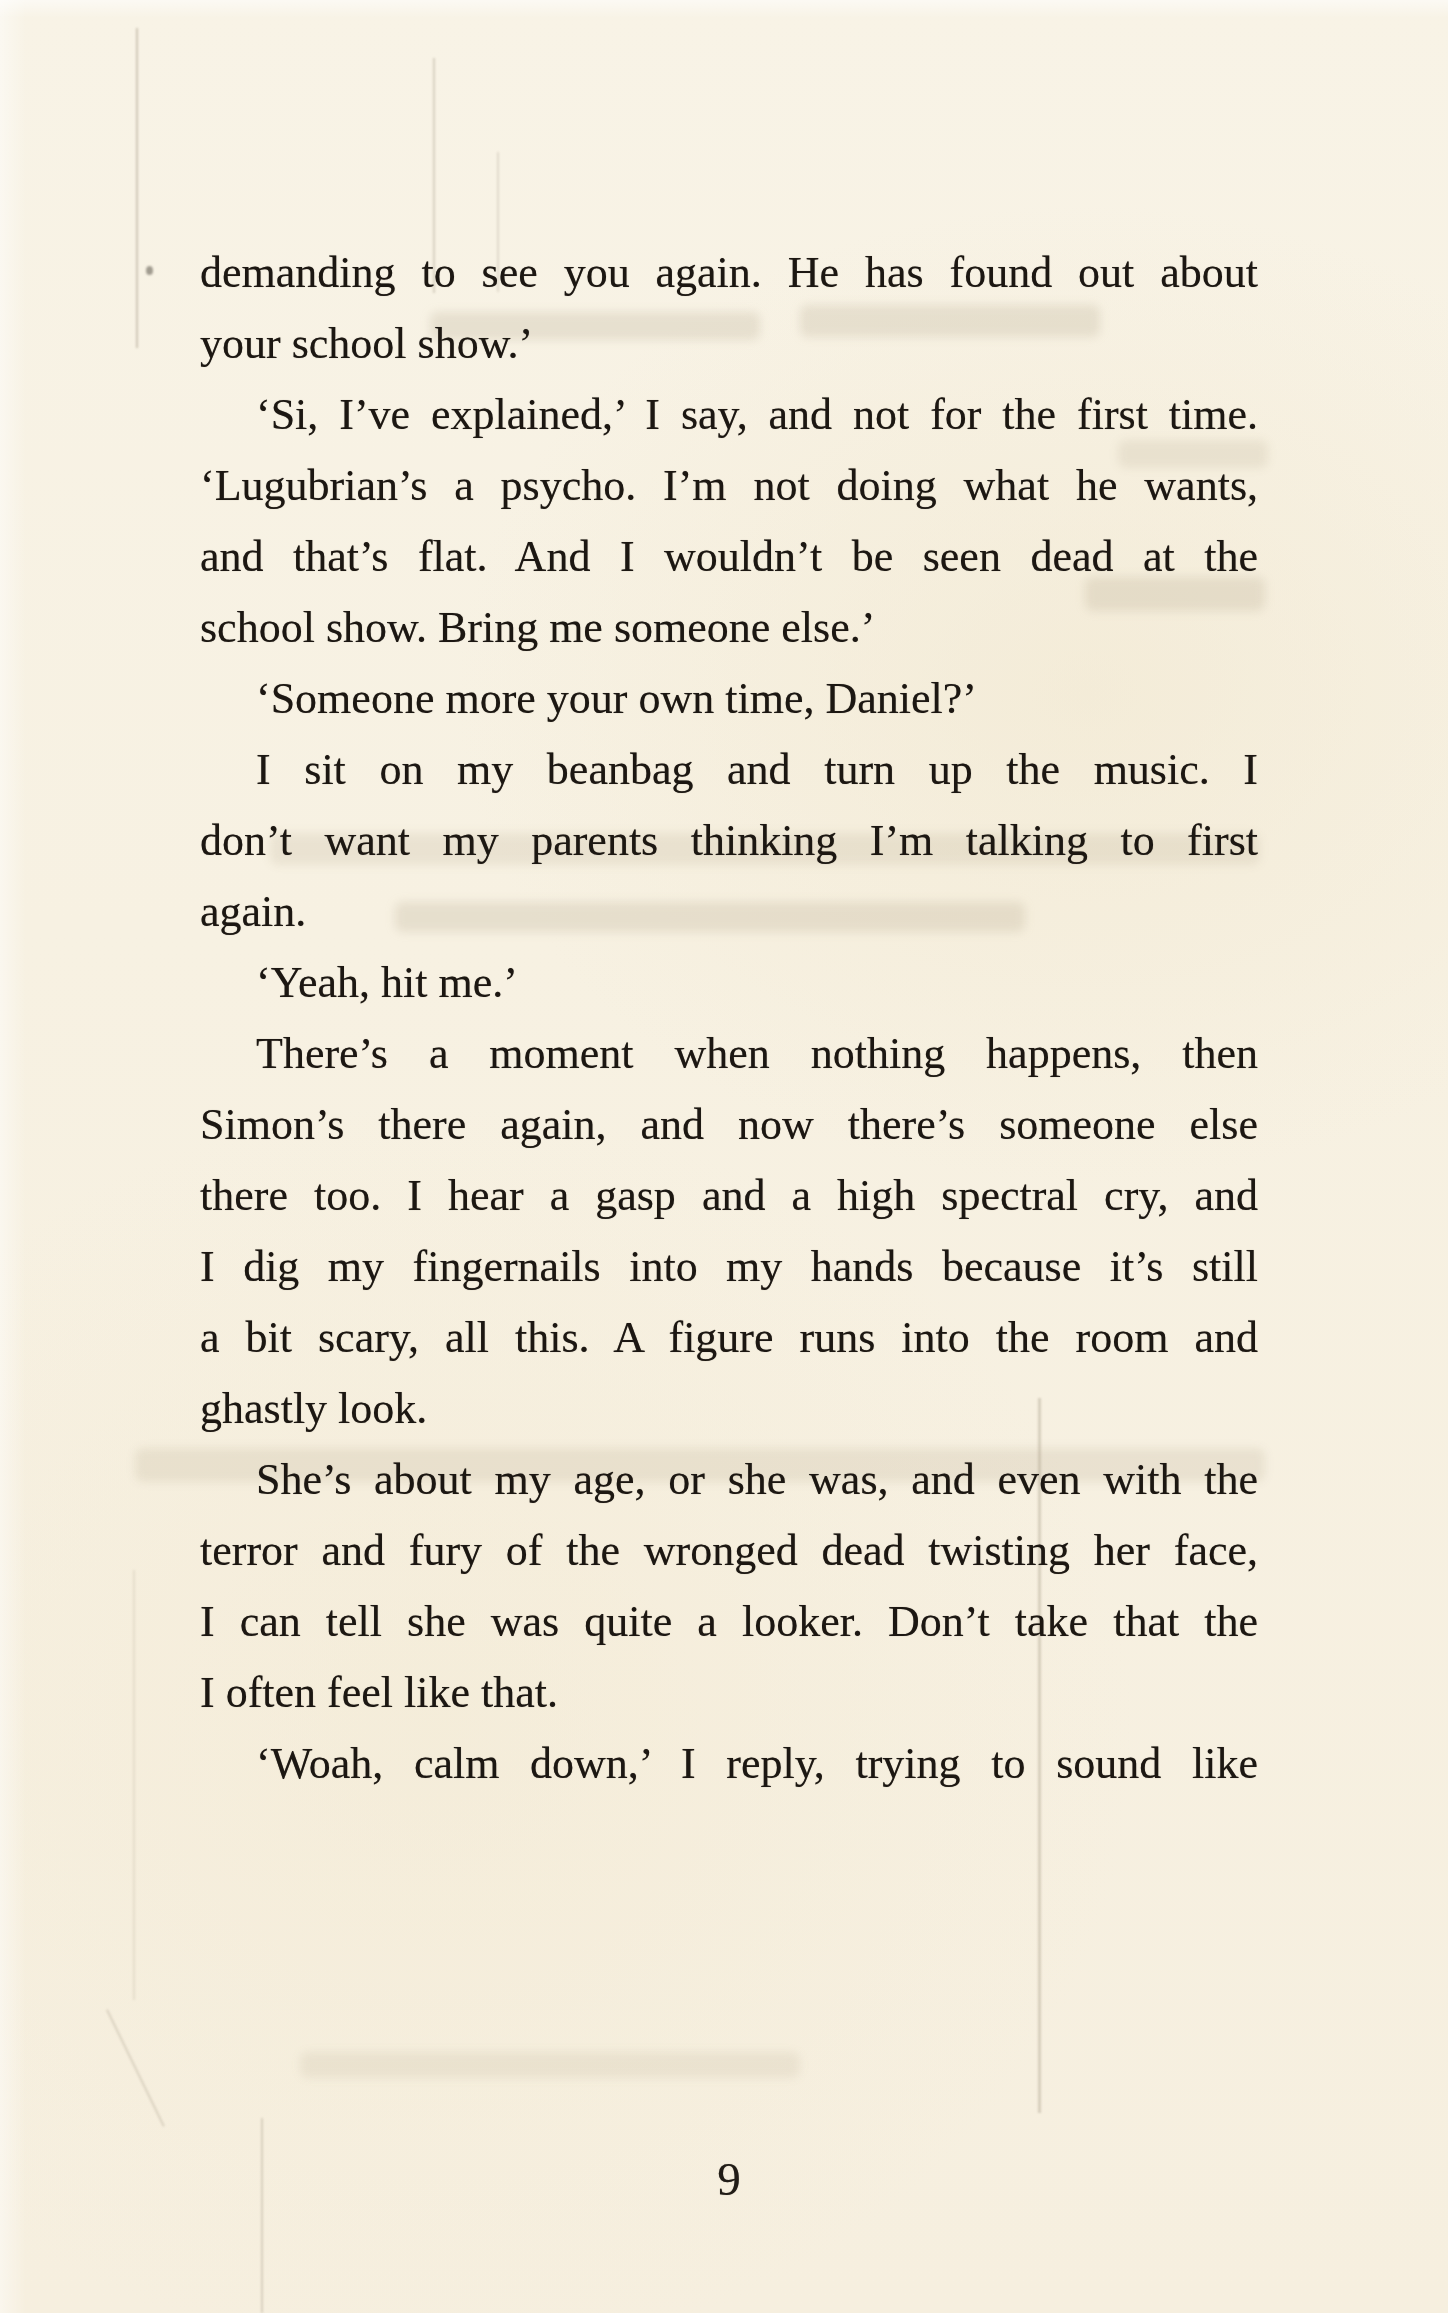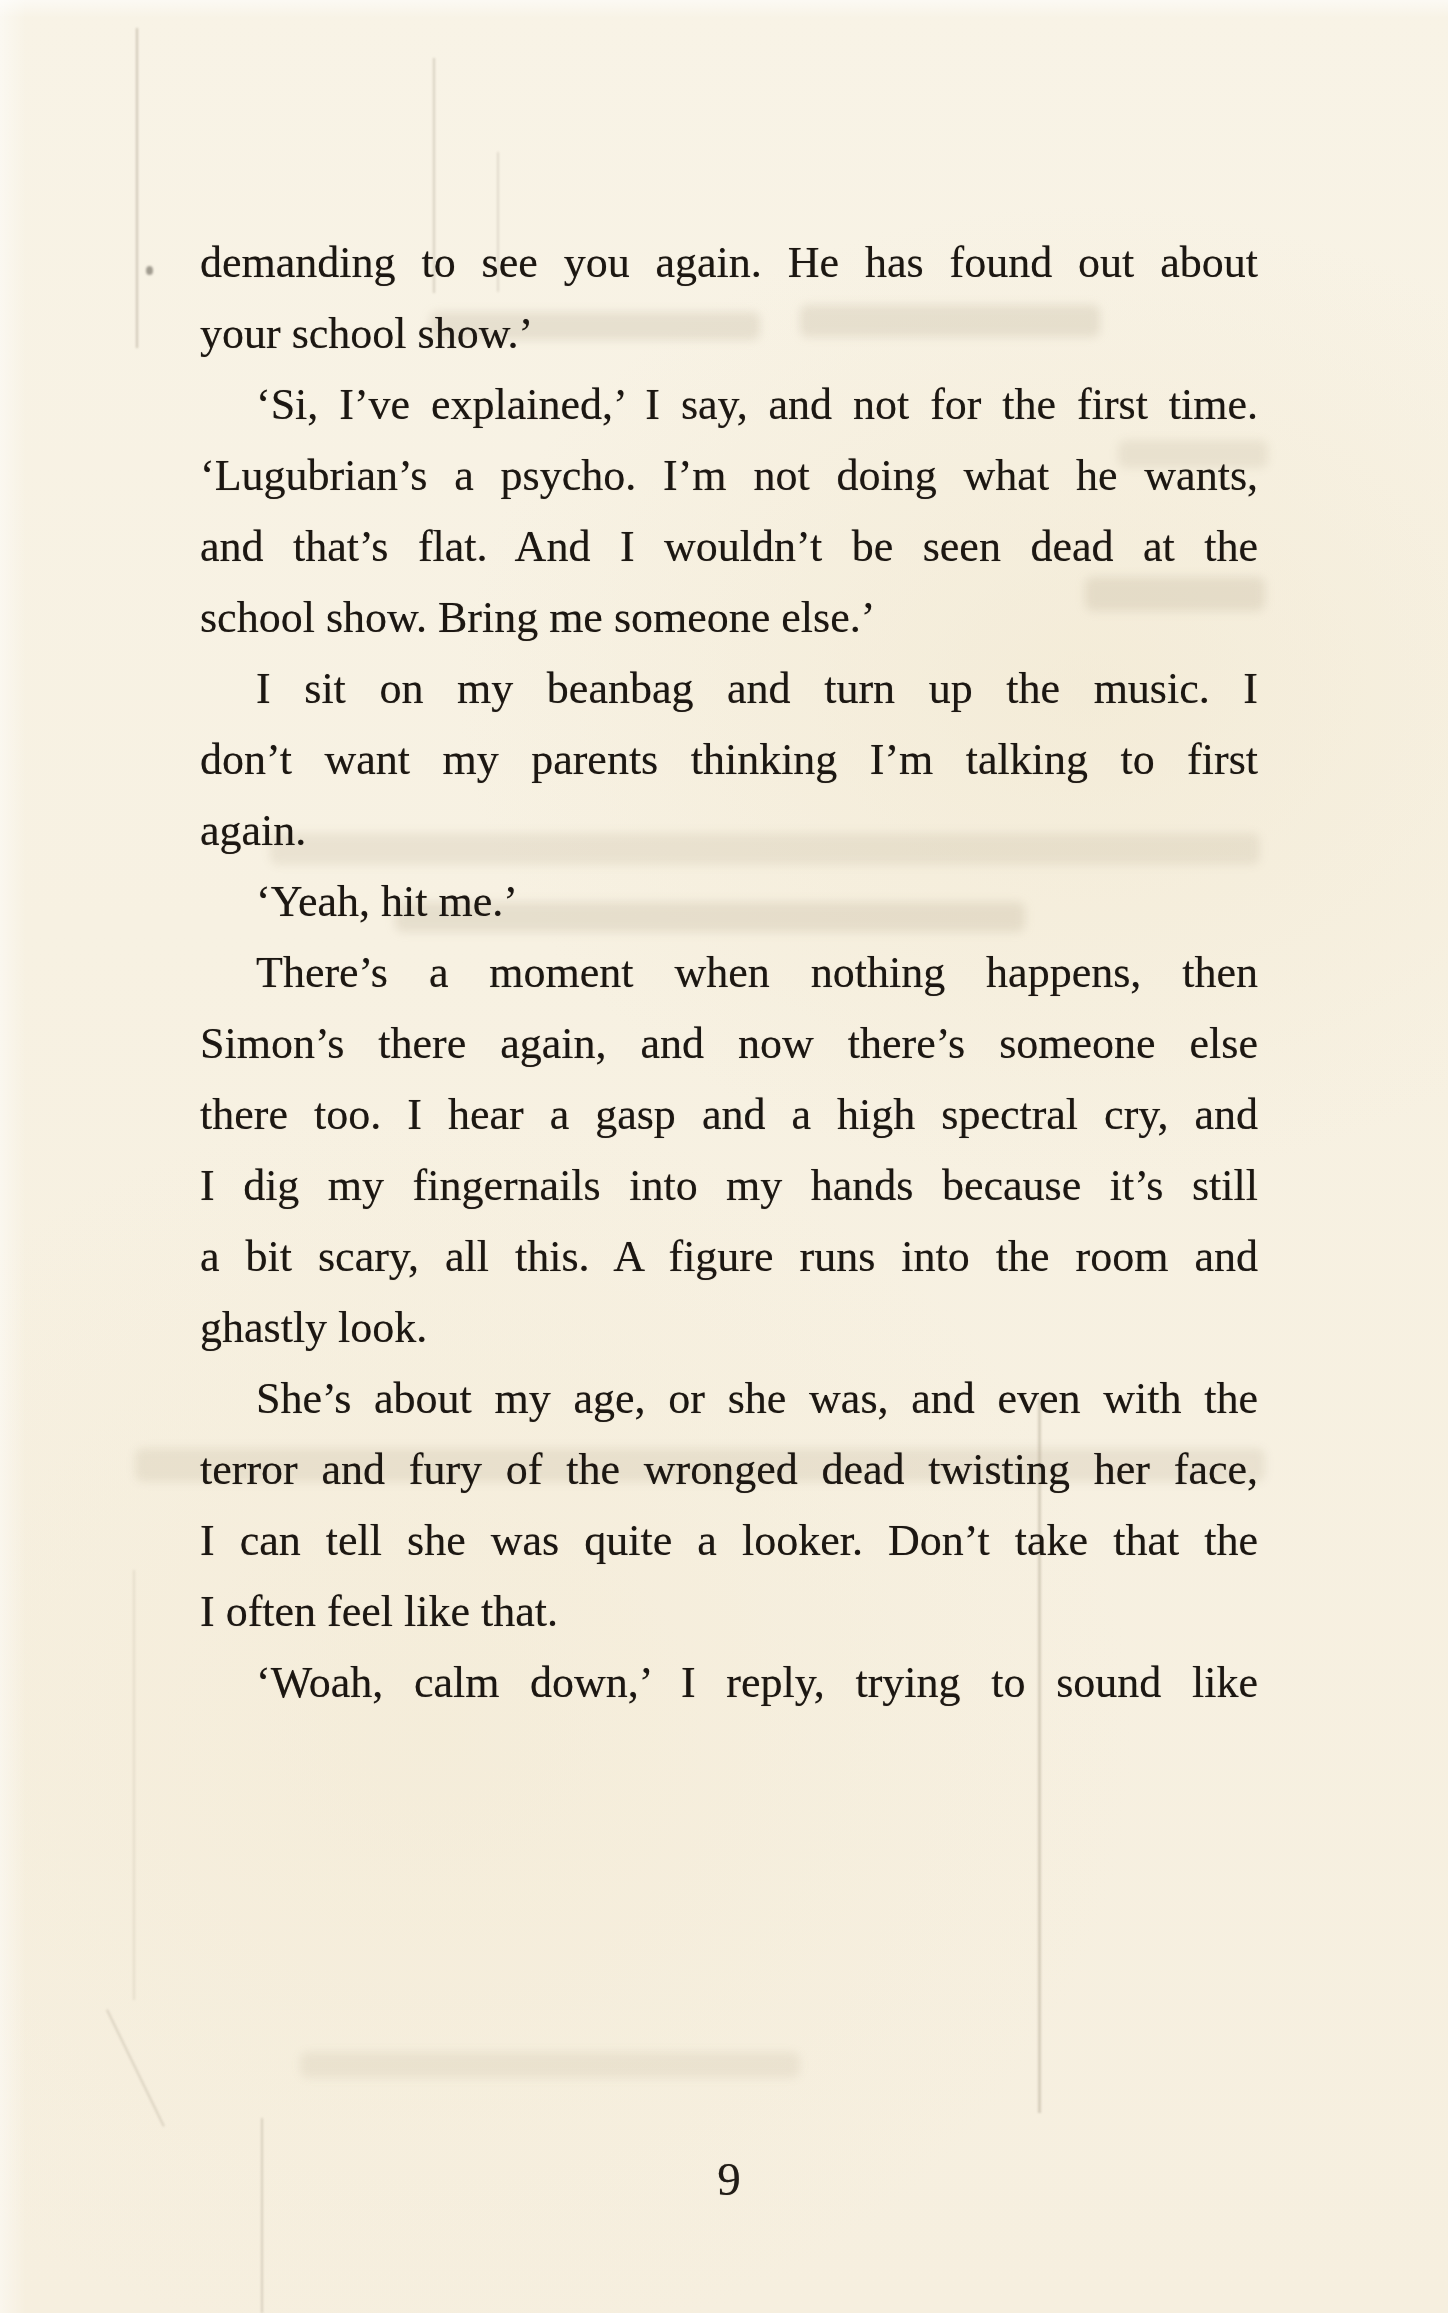--- a/index.html
+++ b/index.html
@@ -21,21 +21,21 @@
     background:
       linear-gradient(180deg, rgba(255,255,255,0.55) 0px, rgba(255,255,255,0.0) 18px),
       linear-gradient(90deg, rgba(255,255,255,0.45) 0px, rgba(255,255,255,0.0) 26px),
       radial-gradient(ellipse 900px 700px at 75% 30%, rgba(240,230,205,0.5), rgba(240,230,205,0) 70%),
       radial-gradient(ellipse 1000px 900px at 30% 75%, rgba(243,234,212,0.55), rgba(243,234,212,0) 70%),
       linear-gradient(180deg, #f8f3e6 0%, #f7f1e2 40%, #f6efdf 100%);
   }
   .textblock {
     position: absolute;
     left: 200px;
-    top: 227px;
+    top: 237px;
     width: 1058px;
     color: #1c1712;
     font-size: 44px;
     line-height: 71px;
     text-shadow: 0 0 0.7px rgba(20,15,10,0.55);
   }
   .line {
     height: 71px;
     white-space: normal;
     overflow: visible;
@@ -118,20 +118,21 @@
 <div class="ghost g8"></div>
 <div class="speck"></div>
 
 <div class="textblock" id="text-block">
     <div class="line justify"><span>demanding to see you again. He has found out about</span></div>
     <div class="line"><span>your school show.’</span></div>
     <div class="line justify indent"><span>‘Si, I’ve explained,’ I say, and not for the first time.</span></div>
     <div class="line justify"><span>‘Lugubrian’s a psycho. I’m not doing what he wants,</span></div>
     <div class="line justify"><span>and that’s flat. And I wouldn’t be seen dead at the</span></div>
     <div class="line"><span>school show. Bring me someone else.’</span></div>
+    <div class="line indent"><span>‘Someone more your own time, Daniel?’</span></div>
     <div class="line justify indent"><span>I sit on my beanbag and turn up the music. I</span></div>
     <div class="line justify"><span>don’t want my parents thinking I’m talking to first</span></div>
     <div class="line"><span>again.</span></div>
     <div class="line indent"><span>‘Yeah, hit me.’</span></div>
     <div class="line justify indent"><span>There’s a moment when nothing happens, then</span></div>
     <div class="line justify"><span>Simon’s there again, and now there’s someone else</span></div>
     <div class="line justify"><span>there too. I hear a gasp and a high spectral cry, and</span></div>
     <div class="line justify"><span>I dig my fingernails into my hands because it’s still</span></div>
     <div class="line justify"><span>a bit scary, all this. A figure runs into the room and</span></div>
     <div class="line"><span>ghastly look.</span></div>

